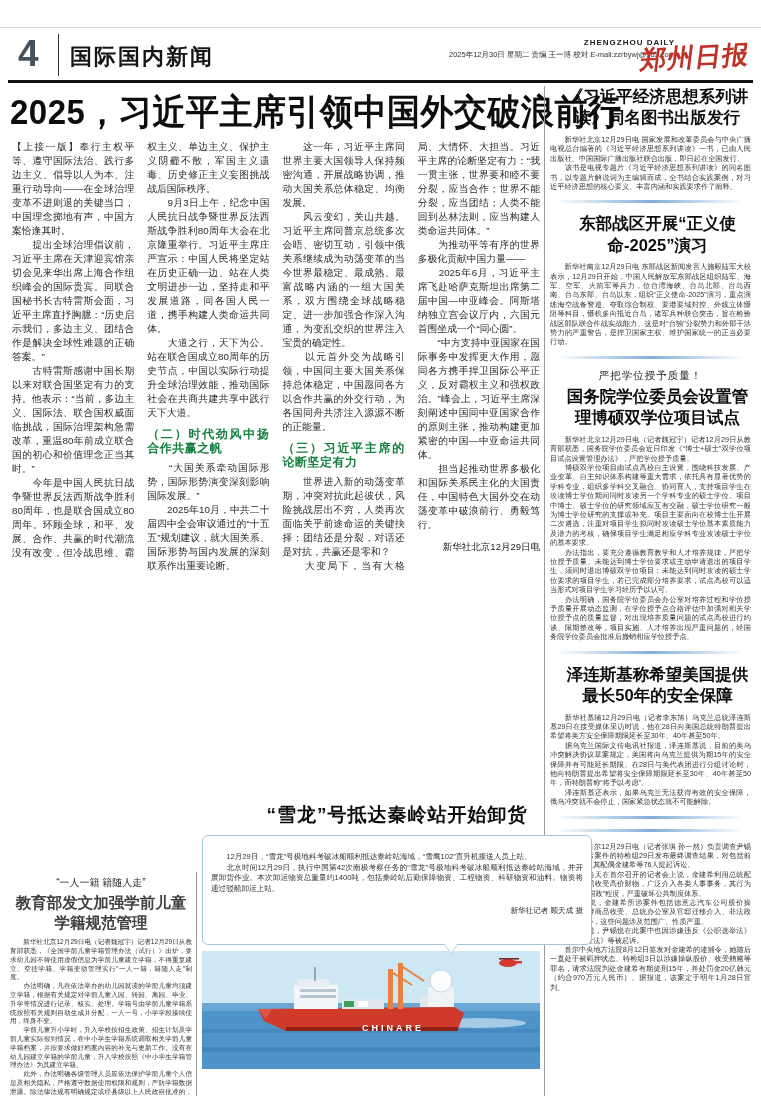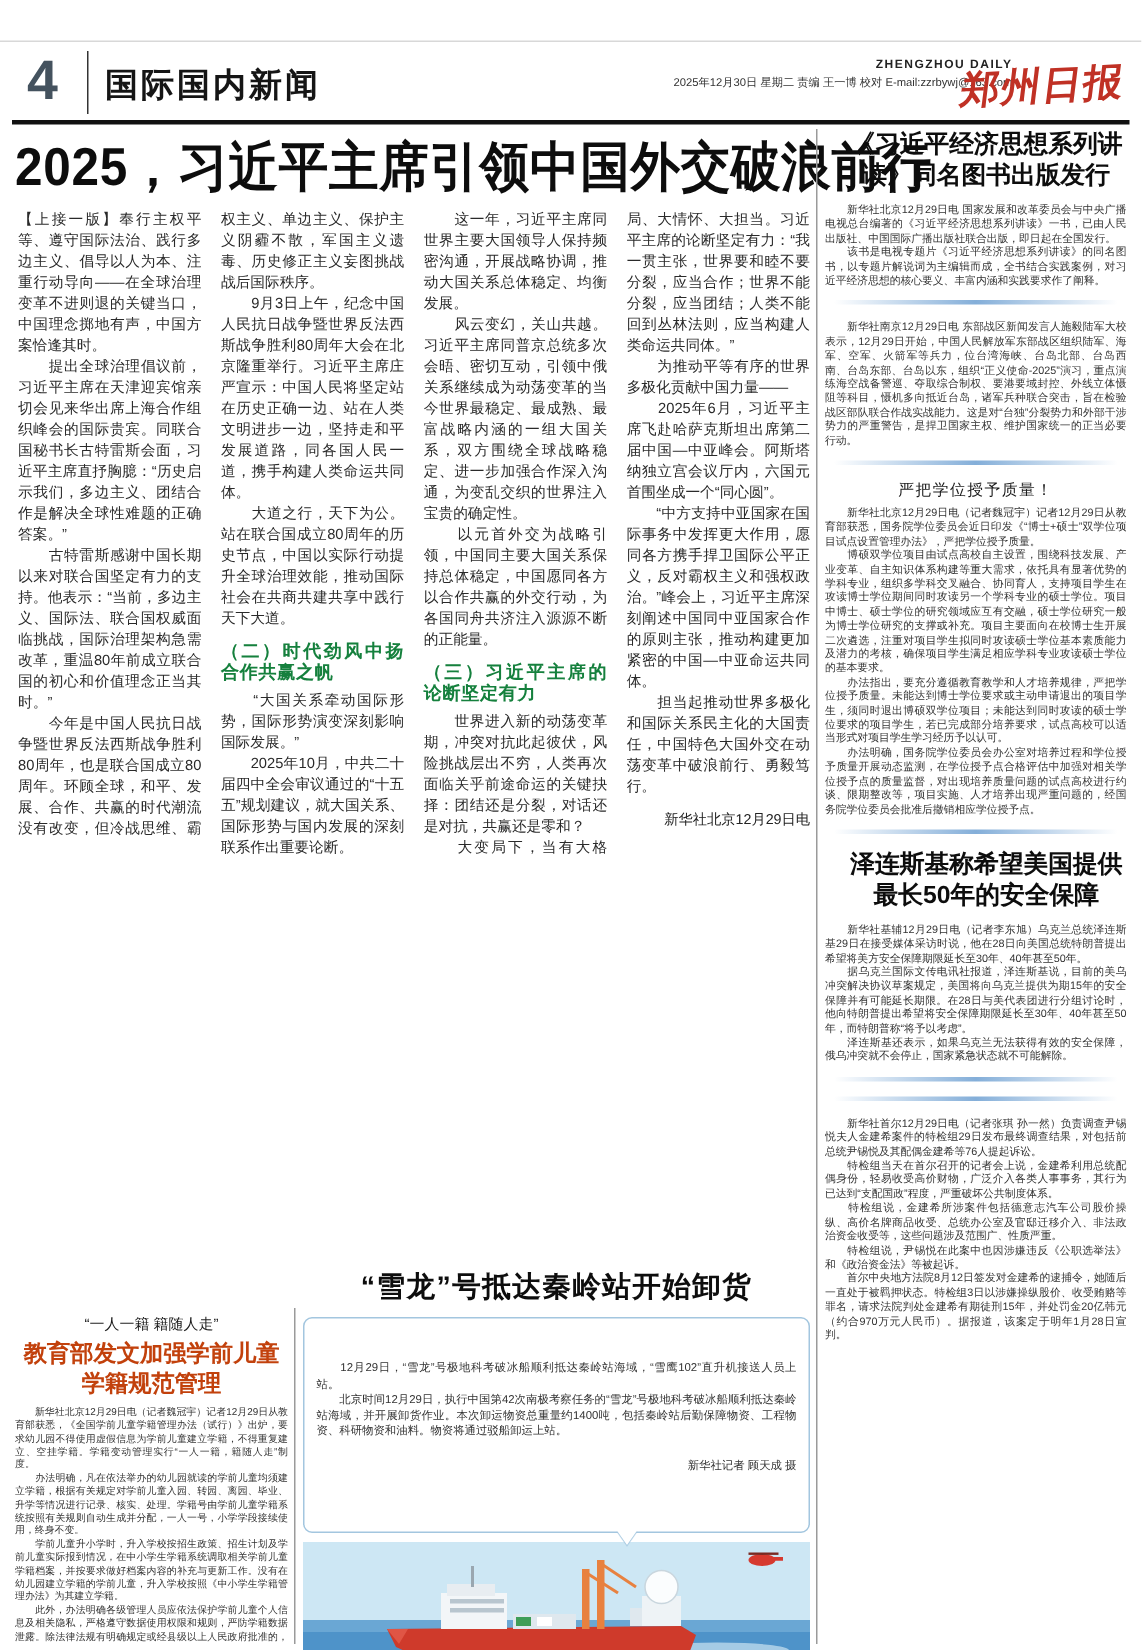--- a/index.html
+++ b/index.html
@@ -39,28 +39,28 @@
   .sb-article { margin-bottom:6px; }
   .sb-kicker { font-size:10.5px; color:#1a1a1a; text-align:center; margin-bottom:3px; letter-spacing:1px; }
   .sb-headline { font-size:16.5px; font-weight:800; color:#0d0d0d; text-align:center; line-height:1.3; margin-bottom:6px;padding-left:14px; }
   .sb-body { font-size:7.2px; line-height:9.4px; text-align:justify; color:#333; white-space:pre-line; }
   .divider { height:3px; margin:9px 6px 10px 6px; border-radius:2px;
     background:linear-gradient(to right, rgba(130,175,220,0), rgba(110,160,210,0.85), rgba(130,175,220,0)); }
 
   
   .bl-article { position:absolute; left:10px; top:876px; width:182px; height:220px; overflow:hidden; }
   .bl-kicker { font-size:10px; color:#1a1a1a; text-align:center; margin-bottom:3px; }
-  .bl-headline { font-size:15.5px; font-weight:800; color:#c2410c; text-align:center; line-height:1.3; margin-bottom:5px; }
+  .bl-headline { font-size:15.5px; font-weight:800; color:#404040; text-align:center; line-height:1.3; margin-bottom:5px; }
   .bl-body { font-size:6.6px; line-height:8.8px; text-align:justify; color:#333; white-space:pre-line; }
 
   
-  .xl-block { position:absolute; left:202px; top:845px; width:338px; height:252px; }
+  .xl-block { position:absolute; left:202px; top:802px; width:390px; height:252px; }
   .xl-headline { font-size:19px; font-weight:800; color:#0d0d0d; text-align:center; letter-spacing:1px; margin-bottom:7px; }
   .xl-caption { position:relative; border:1px solid #a3c6df; border-radius:6px; background:#fff;
-    padding:18px 8px; font-size:7.6px; line-height:10.4px; text-align:justify; color:#333; white-space:pre-line; z-index:3; }
+    padding:6px 8px; font-size:7.6px; line-height:10.4px; text-align:justify; color:#333; white-space:pre-line; z-index:3; }
   .xl-credit { text-align:right; margin-top:2px; font-size:7.6px; color:#333; }
   .xl-tail { position:absolute; left:62%; top:100%; width:0; height:0; margin-top:-1px;
     border-left:7px solid transparent; border-right:7px solid transparent; border-top:10px solid #fff;
     filter:drop-shadow(0 1px 0 #a3c6df); }
   .xl-photo { position:relative; width:338px; height:118px; margin-top:6px; overflow:hidden; }
   .ship-label { position:absolute; left:160px; top:72px; font-size:9px; font-weight:bold; color:#ffffff; letter-spacing:3px; z-index:2; }
 </style>
 </head>
 <body>
 
@@ -110,26 +110,28 @@
   <div class="sidebar">
 
     <div class="sb-article">
       <div class="sb-headline">《习近平经济思想系列讲读》同名图书出版发行</div>
       <div class="sb-body">　　新华社北京12月29日电 国家发展和改革委员会与中央广播电视总台编著的《习近平经济思想系列讲读》一书，已由人民出版社、中国国际广播出版社联合出版，即日起在全国发行。
 　　该书是电视专题片《习近平经济思想系列讲读》的同名图书，以专题片解说词为主编辑而成，全书结合实践案例，对习近平经济思想的核心要义、丰富内涵和实践要求作了阐释。</div>
     </div>
     <div class="divider"></div>
 
     <div class="sb-article">
+      <div class="sb-headline">东部战区开展“正义使命-2025”演习</div>
       <div class="sb-body">　　新华社南京12月29日电 东部战区新闻发言人施毅陆军大校表示，12月29日开始，中国人民解放军东部战区组织陆军、海军、空军、火箭军等兵力，位台湾海峡、台岛北部、台岛西南、台岛东部、台岛以东，组织“正义使命-2025”演习，重点演练海空战备警巡、夺取综合制权、要港要域封控、外线立体慑阻等科目，慑机多向抵近台岛，诸军兵种联合突击，旨在检验战区部队联合作战实战能力。这是对“台独”分裂势力和外部干涉势力的严重警告，是捍卫国家主权、维护国家统一的正当必要行动。</div>
     </div>
     <div class="divider"></div>
 
     <div class="sb-article">
       <div class="sb-kicker">严把学位授予质量！</div>
+      <div class="sb-headline">国务院学位委员会设置管理博硕双学位项目试点</div>
       <div class="sb-body">　　新华社北京12月29日电（记者魏冠宇）记者12月29日从教育部获悉，国务院学位委员会近日印发《“博士+硕士”双学位项目试点设置管理办法》，严把学位授予质量。
 　　博硕双学位项目由试点高校自主设置，围绕科技发展、产业变革、自主知识体系构建等重大需求，依托具有显著优势的学科专业，组织多学科交叉融合、协同育人，支持项目学生在攻读博士学位期间同时攻读另一个学科专业的硕士学位。项目中博士、硕士学位的研究领域应互有交融，硕士学位研究一般为博士学位研究的支撑或补充。项目主要面向在校博士生开展二次遴选，注重对项目学生拟同时攻读硕士学位基本素质能力及潜力的考核，确保项目学生满足相应学科专业攻读硕士学位的基本要求。
 　　办法指出，要充分遵循教育教学和人才培养规律，严把学位授予质量。未能达到博士学位要求或主动申请退出的项目学生，须同时退出博硕双学位项目；未能达到同时攻读的硕士学位要求的项目学生，若已完成部分培养要求，试点高校可以适当形式对项目学生学习经历予以认可。
 　　办法明确，国务院学位委员会办公室对培养过程和学位授予质量开展动态监测，在学位授予点合格评估中加强对相关学位授予点的质量监督，对出现培养质量问题的试点高校进行约谈、限期整改等，项目实施、人才培养出现严重问题的，经国务院学位委员会批准后撤销相应学位授予点。</div>
     </div>
     <div class="divider"></div>
 
     <div class="sb-article">
       <div class="sb-headline">泽连斯基称希望美国提供最长50年的安全保障</div>
       <div class="sb-body">　　新华社基辅12月29日电（记者李东旭）乌克兰总统泽连斯基29日在接受媒体采访时说，他在28日向美国总统特朗普提出希望将美方安全保障期限延长至30年、40年甚至50年。

